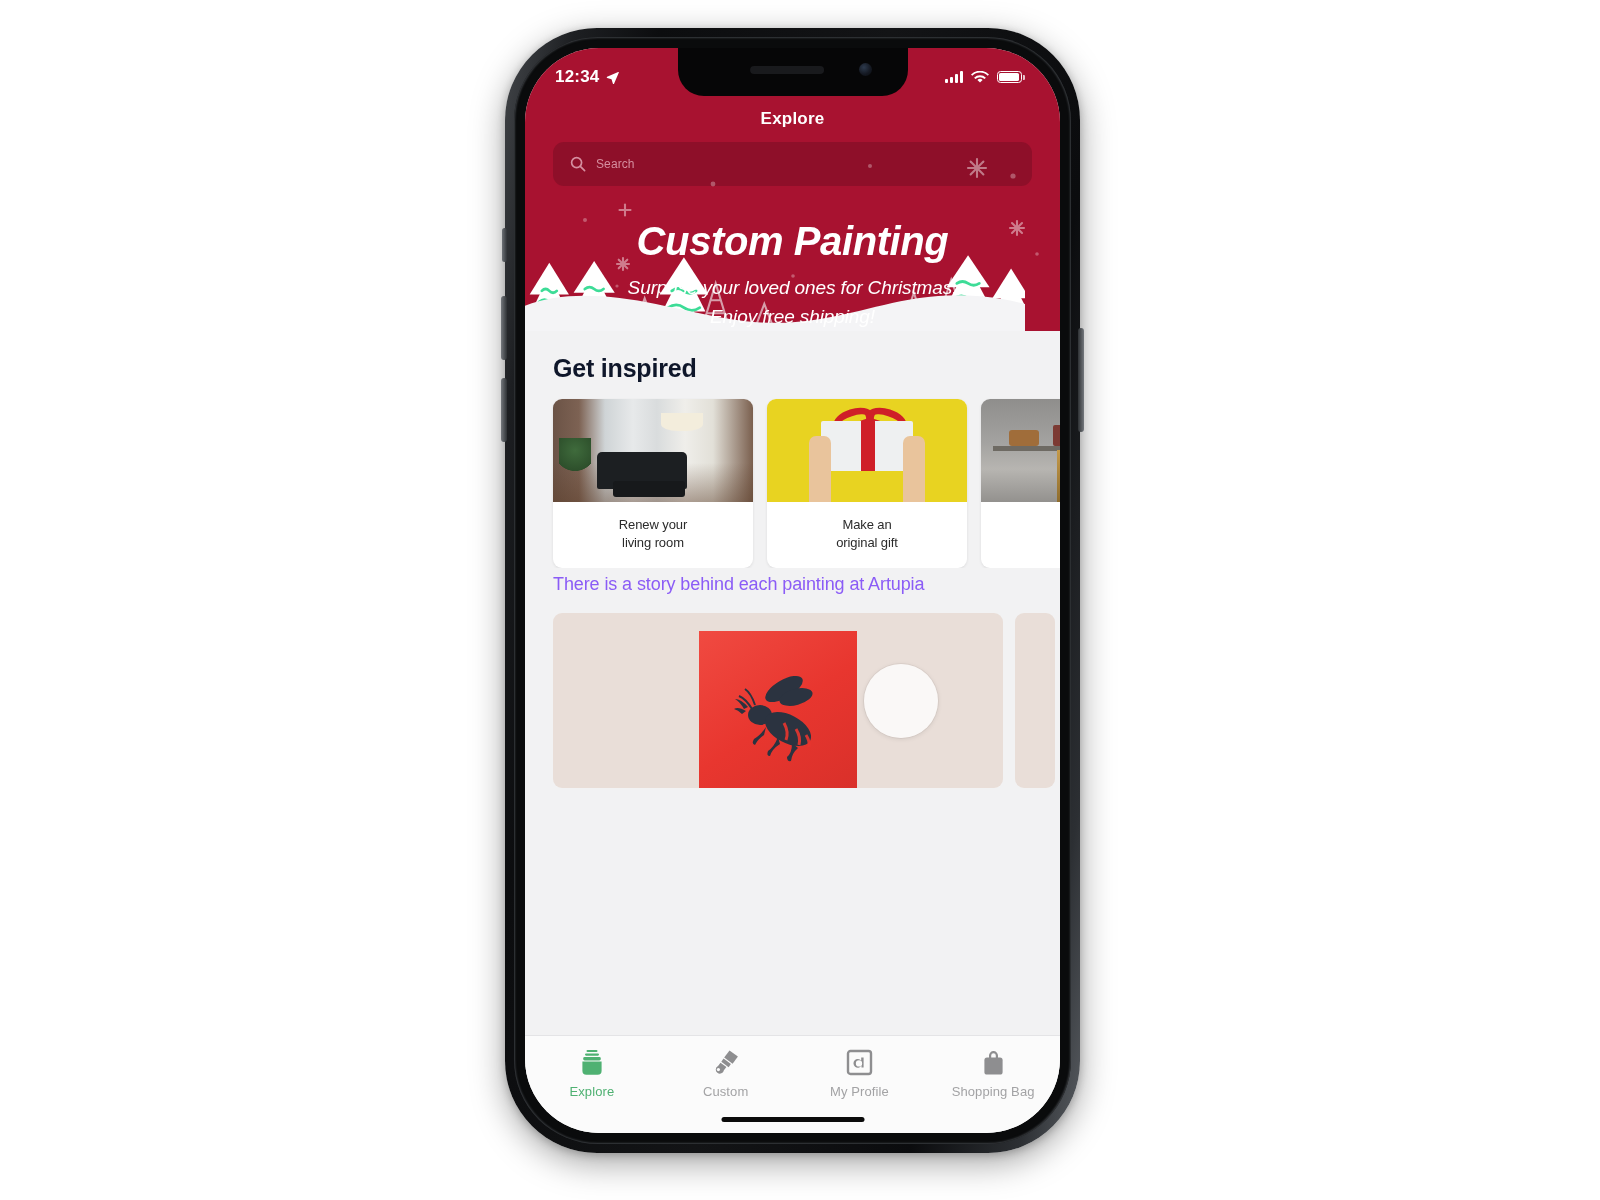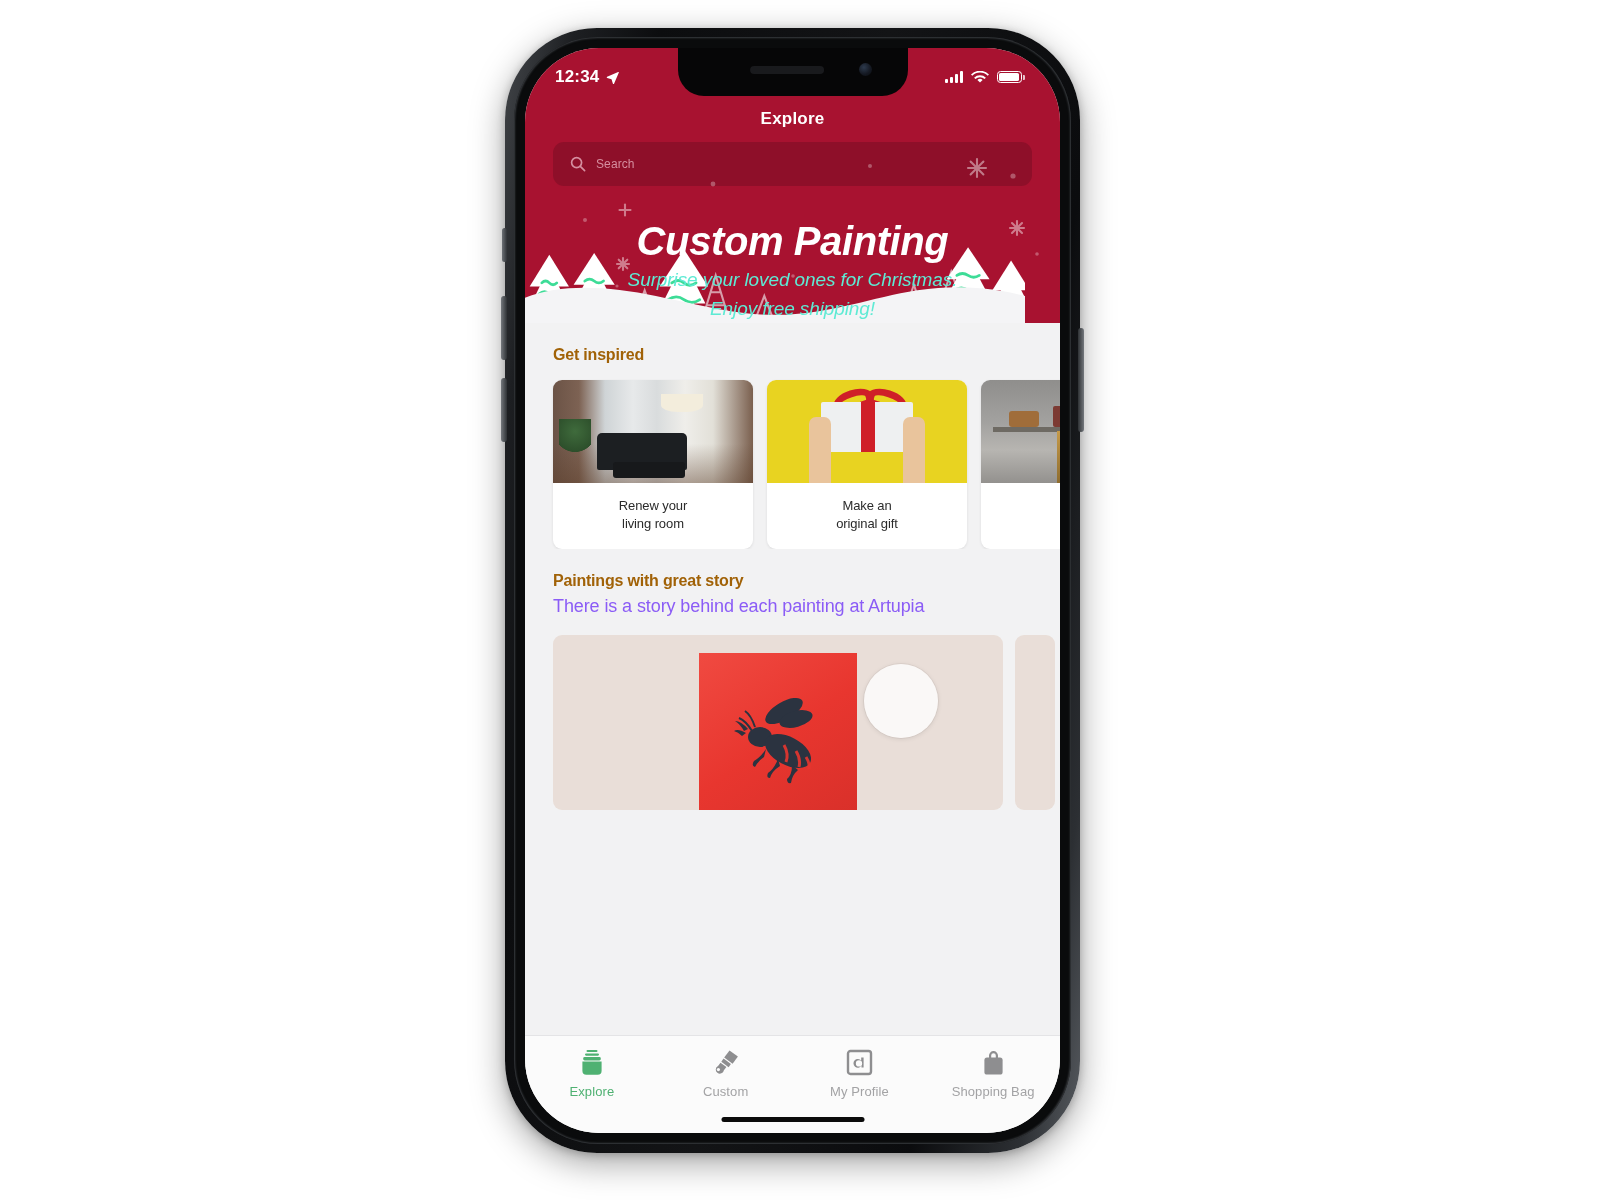--- a/index.html
+++ b/index.html
@@ -88,28 +88,28 @@
   .nav-title { text-align:center; color:#fff; font-size:17px; font-weight:700; letter-spacing:.2px; padding:13px 0 2px; }
   .searchwrap { padding: 11px 28px 0; }
   .searchbar {
     height:44px; border-radius:11px; background:#8e0f29;
     display:flex; align-items:center; gap:10px; padding:0 17px;
   }
   .search-ico { width:16px; height:16px; flex:0 0 auto; }
   .search-ph { color:#d58e9f; font-size:12px; letter-spacing:.1px; }
   .hero-copy { text-align:center; padding: 34px 18px 0; position:relative; z-index:4;font-style:italic; }
   .hero-title { color:#fff; font-size:40px; font-weight:800; letter-spacing:-.4px; line-height:1.06; }
-  .hero-sub { color:#5eead4; font-size:19px; font-weight:500; line-height:1.48; margin-top:4px; letter-spacing:-.1px; }
+  .hero-sub { color:#ffffff; font-size:19px; font-weight:500; line-height:1.48; margin-top:12px; letter-spacing:-.1px; }
   .snow-layer { position:absolute; inset:0; z-index:1; pointer-events:none; }
   .snowscene { position:absolute; left:0; right:0; bottom:-1px; height:86px; z-index:3; }
 
   
   .content { background:#f2f2f3; position:relative; }
   .sec-pad { padding: 0 28px; }
-  .sec-title { font-size:16px; font-weight:700; color:#a16207; letter-spacing:-.2px; padding-top:23px; }
+  .sec-title { font-size:25px; font-weight:700; color:#0f172a; letter-spacing:-.2px; padding-top:23px; }
   .sec-sub { font-size:18px; color:#8b5cf6; margin-top:6px; letter-spacing:-.1px; }
 
   .cardrow { display:flex; gap:14px; padding: 16px 0 0 28px; overflow:hidden; }
   .icard {
     flex:0 0 auto; width:200px; background:#fff; border-radius:9px;
     overflow:hidden; box-shadow:0 1px 3px rgba(0,0,0,.09);
   }
   .icard-img { height:103px; width:100%; position:relative; overflow:hidden; }
   .icard-label {
     padding:14px 6px 17px; text-align:center; font-size:13px; color:#2b2b2b;
@@ -401,21 +401,20 @@
               <div class="cand"></div>
             </div>
             <div class="icard-label">
               <div>Ide</div>
               <div>ho</div>
             </div>
           </div>
         </div>
 
         <div class="sec-pad">
-          <div class="sec-title">Paintings with great story</div>
           <div class="sec-sub">There is a story behind each painting at Artupia</div>
         </div>
 
         <div class="storyrow">
           <div class="story-card">
             <div class="story-art">
               <svg class="bee" width="112" height="96" viewBox="0 0 112 96">
                 <g fill="#2b3340">
                   <ellipse cx="62" cy="22" rx="21" ry="9" transform="rotate(-30 62 22)"></ellipse>
                   <ellipse cx="74" cy="30" rx="17" ry="8" transform="rotate(-15 74 30)"></ellipse>

